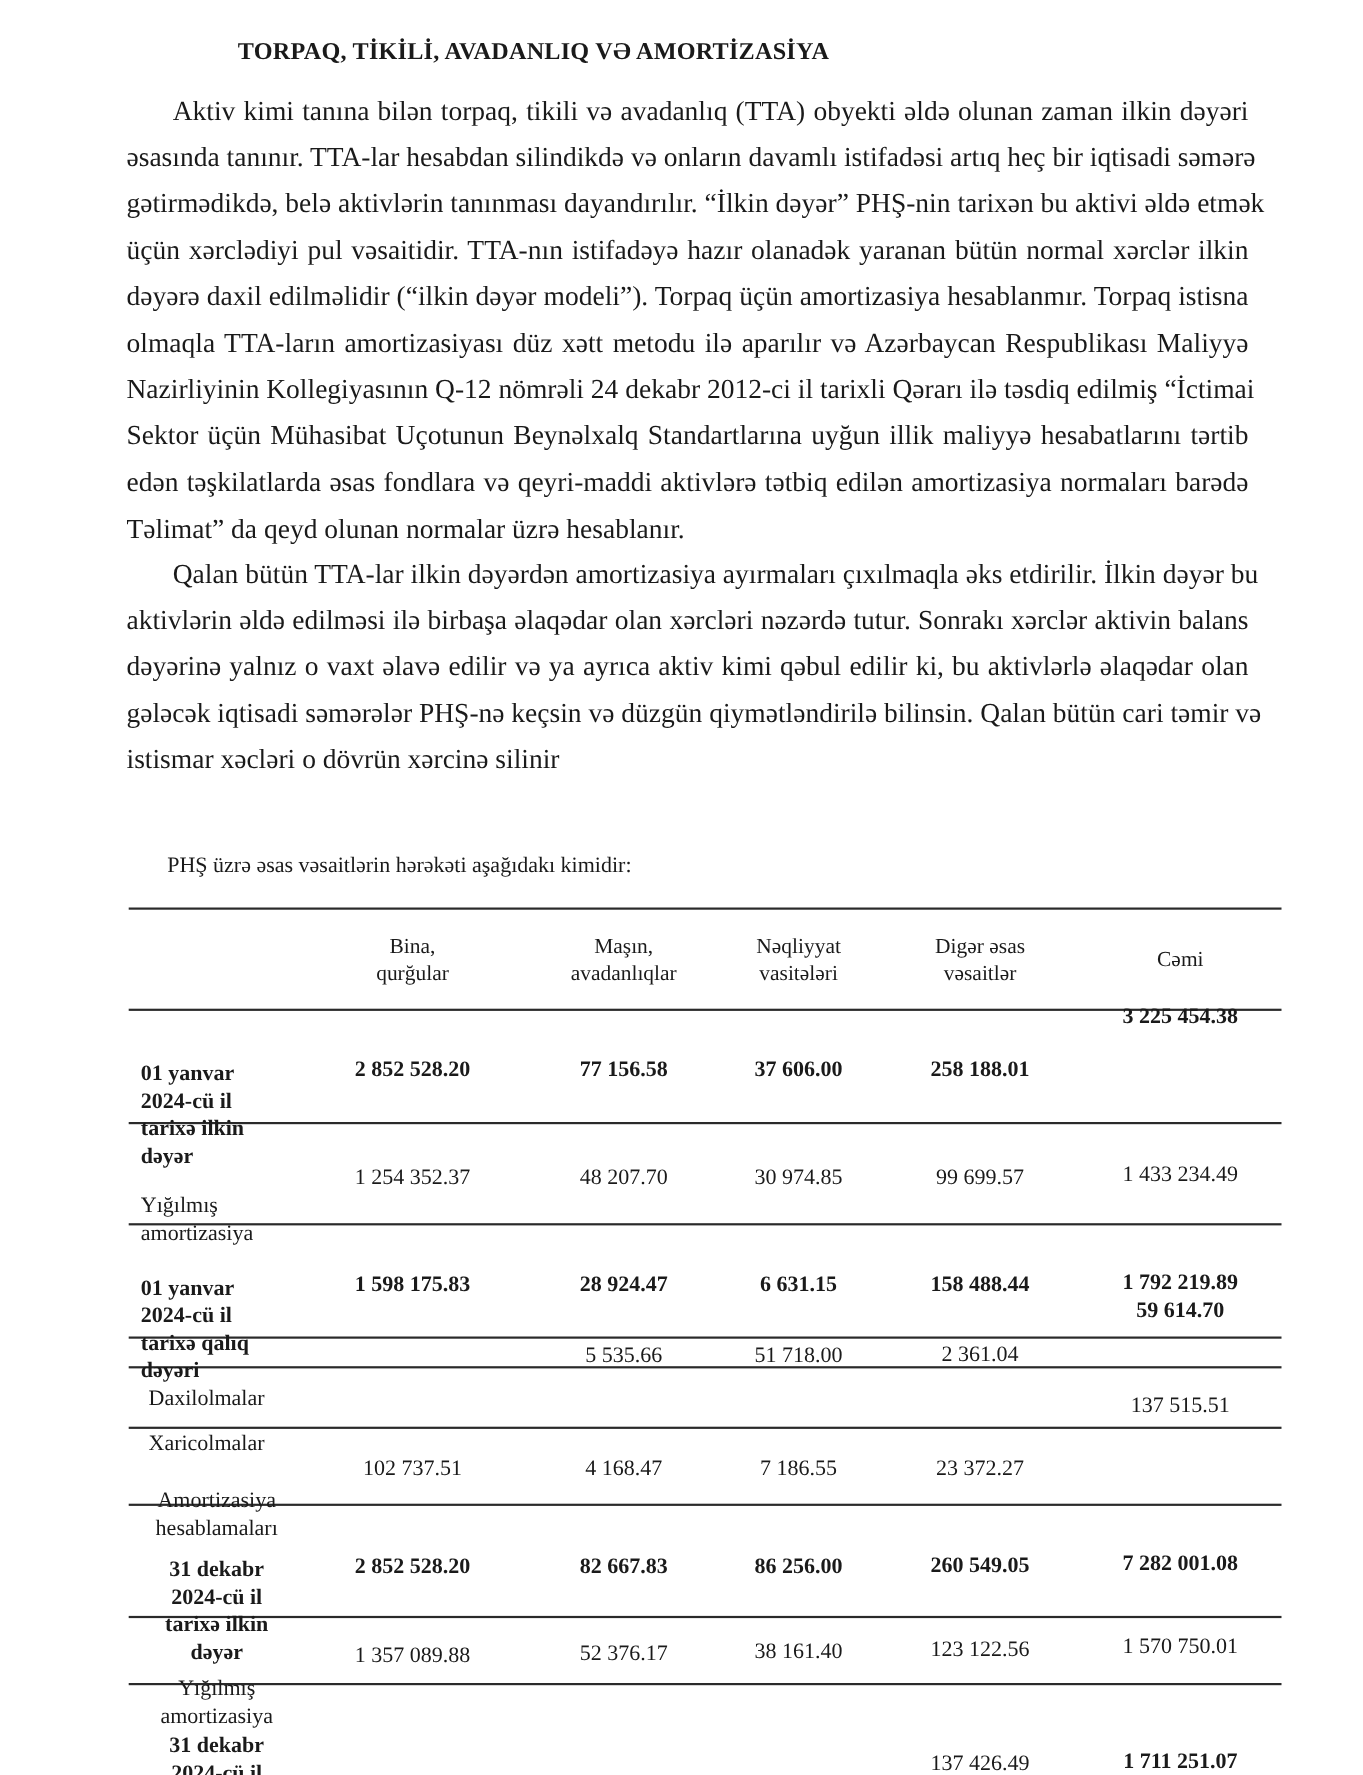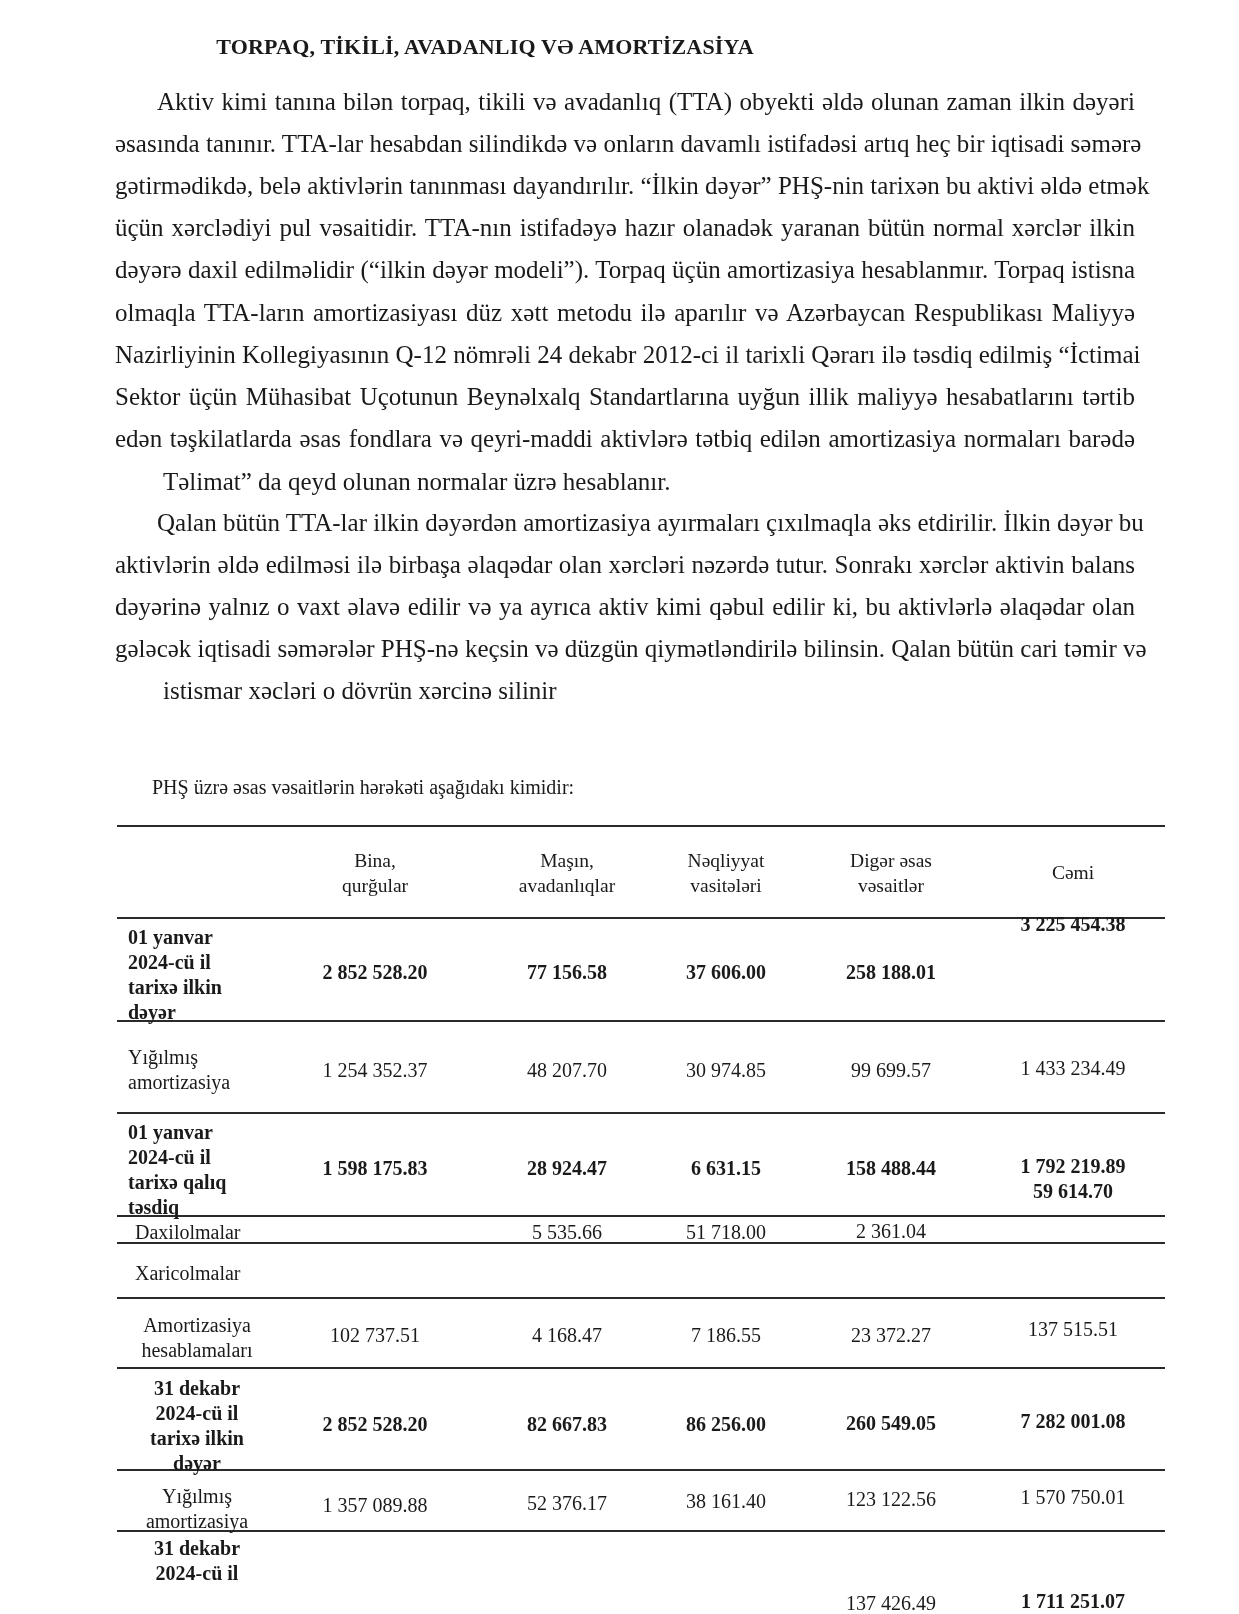--- a/index.html
+++ b/index.html
@@ -34,21 +34,20 @@
     white-space: nowrap;
     text-align: justify;
     text-align-last: justify;
   }
   .para-line.indent {
     left: 157px;
     width: 978px;
   }
   .para-line.last {
     text-align-last: left;
-    margin-left: 48px;
   }
   .caption {
     position: absolute;
     left: 152px;
     top: 776px;
     font-size: 20px;
     white-space: nowrap;
   }
   .rule {
     position: absolute;
@@ -61,20 +60,21 @@
     position: absolute;
     font-size: 20px;
     line-height: 25px;
     text-align: center;
     white-space: nowrap;
   }
   .cell.label {
     left: 128px;
     width: 140px;
     text-align: left;
+    margin-top: 39px;
   }
   .cell.label.center {
     left: 117px;
     width: 160px;
     text-align: center;
   }
   .bold { font-weight: bold; }
   .hdr {
     position: absolute;
     font-size: 19.5px;
@@ -183,21 +183,21 @@
     <div class="cell col-neql" style="top:1058px">30 974.85</div>
     <div class="cell col-diger" style="top:1058px">99 699.57</div>
     <div class="cell col-cemi" style="top:1056px">1 433 234.49</div>
   </div>
 
   <div>
     <div class="cell label bold" style="top:1120px">
       <div>01 yanvar</div>
       <div>2024-cü il</div>
       <div>tarixə qalıq</div>
-      <div>təsdiq</div>
+      <div>dəyəri</div>
     </div>
     <div class="cell bold col-bina" style="top:1156px">1 598 175.83</div>
     <div class="cell bold col-masin" style="top:1156px">28 924.47</div>
     <div class="cell bold col-neql" style="top:1156px">6 631.15</div>
     <div class="cell bold col-diger" style="top:1156px">158 488.44</div>
     <div class="cell bold col-cemi" style="top:1154px">1 792 219.89</div>
   </div>
 
   <div>
     <div class="cell label" style="top:1220px; left:135px">Daxilolmalar</div>
@@ -214,21 +214,21 @@
 
   <div>
     <div class="cell label center" style="top:1313px">
       <div>Amortizasiya</div>
       <div>hesablamaları</div>
     </div>
     <div class="cell col-bina" style="top:1323px">102 737.51</div>
     <div class="cell col-masin" style="top:1323px">4 168.47</div>
     <div class="cell col-neql" style="top:1323px">7 186.55</div>
     <div class="cell col-diger" style="top:1323px">23 372.27</div>
-    <div class="cell col-cemi" style="top:1317px">137 515.51</div>
+    <div class="cell col-cemi" style="top:1266px">137 515.51</div>
   </div>
 
   <div>
     <div class="cell label center bold" style="top:1376px">
       <div>31 dekabr</div>
       <div>2024-cü il</div>
       <div>tarixə  ilkin</div>
       <div>dəyər</div>
     </div>
     <div class="cell bold col-bina" style="top:1412px">2 852 528.20</div>

